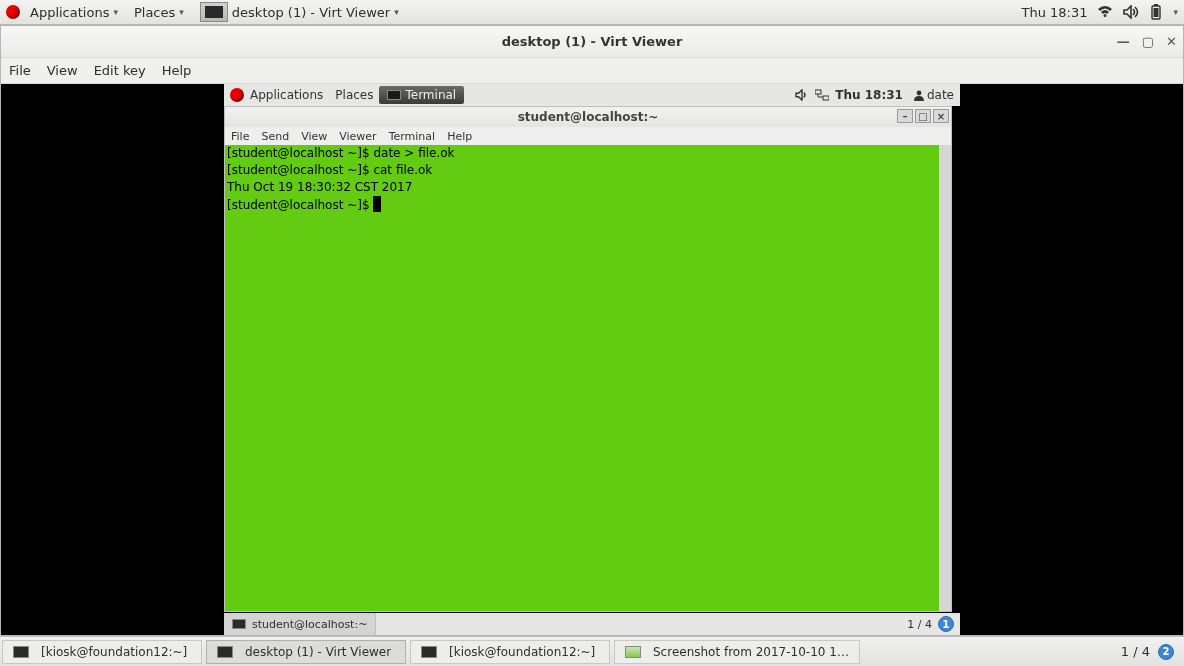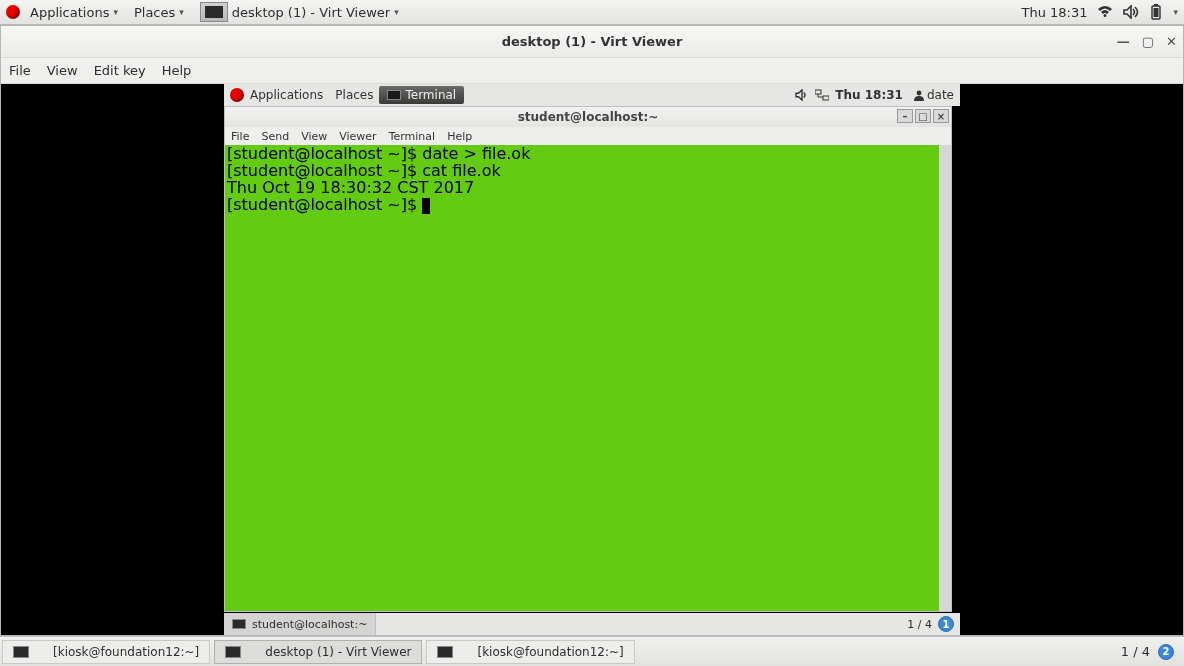--- a/index.html
+++ b/index.html
@@ -32,35 +32,35 @@
 .vm-panel .task-active { background: linear-gradient(#6a6a68,#3a3a38); color: #eee; padding: 2px 8px; display: flex; align-items: center; gap: 4px; border-radius: 2px; }
 .vm-panel .task-active .tinner { width: 14px; height: 10px; background: #1a1a1a; border: 1px solid #888; }
 
 
 .term-win { position: absolute; left: 223px; top: 22px; width: 728px; background: #ededeb; border: 1px solid #bfbfbf; }
 .term-title { height: 20px; display: flex; align-items: center; justify-content: center; font-size: 12px; font-weight: 600; color: #444; position: relative; background: linear-gradient(#f2f2f0,#e4e4e2);}
 .term-title .ctrls { position: absolute; right: 2px; top: 2px; display: flex; gap: 2px; }
 .term-title .ctrl { width: 16px; height: 14px; background: #d9d9d9; border: 1px solid #999; font-size: 10px; display: flex; align-items: center; justify-content: center; cursor: pointer; }
 .term-menu { height: 18px; display: flex; align-items: center; gap: 12px; padding: 0 6px; font-size: 11px; color: #333; background: #eeeeec; }
 .term-menu span { cursor: pointer; }
-.term-body { height: 466px; background: #62cb12; color: #000; font-family: "DejaVu Sans Mono","Liberation Mono",monospace; font-size: 16px; line-height: 17px; padding: 0 2px; position: relative; white-space: pre; overflow: hidden;}
+.term-body { height: 466px; background: #62cb12; color: #000; font-family: "DejaVu Sans Mono","Liberation Mono",monospace; font-size: 12px; line-height: 17px; padding: 0 2px; position: relative; white-space: pre; overflow: hidden;}
 .term-body .scrollbar { position: absolute; right: 0; top: 0; width: 12px; height: 100%; background: #d6d6d4; }
 .cursor-block { display:inline-block; width: 8px; height: 16px; background: #000; vertical-align: text-bottom;}
 
 
 .vm-bottom { position: absolute; left: 223px; right: 223px; bottom: 0; height: 22px; background: #e6e6e4; display: flex; align-items: center; font-size: 11px; }
 .vm-bottom .task { padding: 2px 8px; background: #d4d4d2; border-right: 1px solid #c0c0c0; display: flex; gap: 6px; align-items: center; height: 100%;}
 .vm-bottom .task .ti { width: 14px; height: 10px; background: #2a2a2a; border: 1px solid #888; }
 .vm-bottom .spacer { flex: 1; }
 .vm-bottom .pager { padding: 0 6px; display: flex; align-items: center; gap: 6px; }
 .badge { min-width: 16px; height: 16px; border-radius: 50%; background: #3a87d6; color: #fff; font-size: 10px; font-weight: 700; display: inline-flex; align-items: center; justify-content: center; border: 1px solid #2a6fb0; }
 
 
 .outer-bottom { position: absolute; left: 0; right: 0; bottom: 0; height: 30px; background: linear-gradient(#f0f0ee,#e2e2e0); border-top: 1px solid #c0c0c0; display: flex; align-items: center; }
-.outer-bottom .task { height: 24px; margin: 0 2px; padding: 0 10px; display: flex; align-items: center; gap: 24px; border: 1px solid #c8c8c6; background: #ededeb; min-width: 200px; cursor: pointer; font-size: 12px;}
+.outer-bottom .task { height: 24px; margin: 0 2px; padding: 0 10px; display: flex; align-items: center; gap: 12px; border: 1px solid #c8c8c6; background: #ededeb; min-width: 200px; cursor: pointer; font-size: 12px;}
 .outer-bottom .task.active { background: #dcdcda; border-color: #b0b0ae; }
 .outer-bottom .task .ti { width: 16px; height: 12px; background: #2a2a2a; border: 1px solid #888; }
 .outer-bottom .task .ti.img { background: linear-gradient(#c8e8a8,#88c858); }
 .outer-bottom .spacer { flex: 1; }
 .outer-bottom .pager { display: flex; align-items: center; gap: 8px; padding: 0 10px; }
 </style>
 </head>
 <body>
 
 <div class="outer-top">
@@ -192,18 +192,22 @@
     <span>[kiosk@foundation12:~]</span>
   </div>
   <div class="task active">
     <span class="ti"></span>
     <span>desktop (1) - Virt Viewer</span>
   </div>
   <div class="task">
     <span class="ti"></span>
     <span>[kiosk@foundation12:~]</span>
   </div>
+  <div class="task">
+    <span class="ti img"></span>
+    <span>Screenshot from 2017-10-10 1…</span>
+  </div>
   <div class="spacer"></div>
   <div class="pager">
     <span>1 / 4</span>
     <span class="badge">2</span>
   </div>
 </div>
 
 </body></html>

